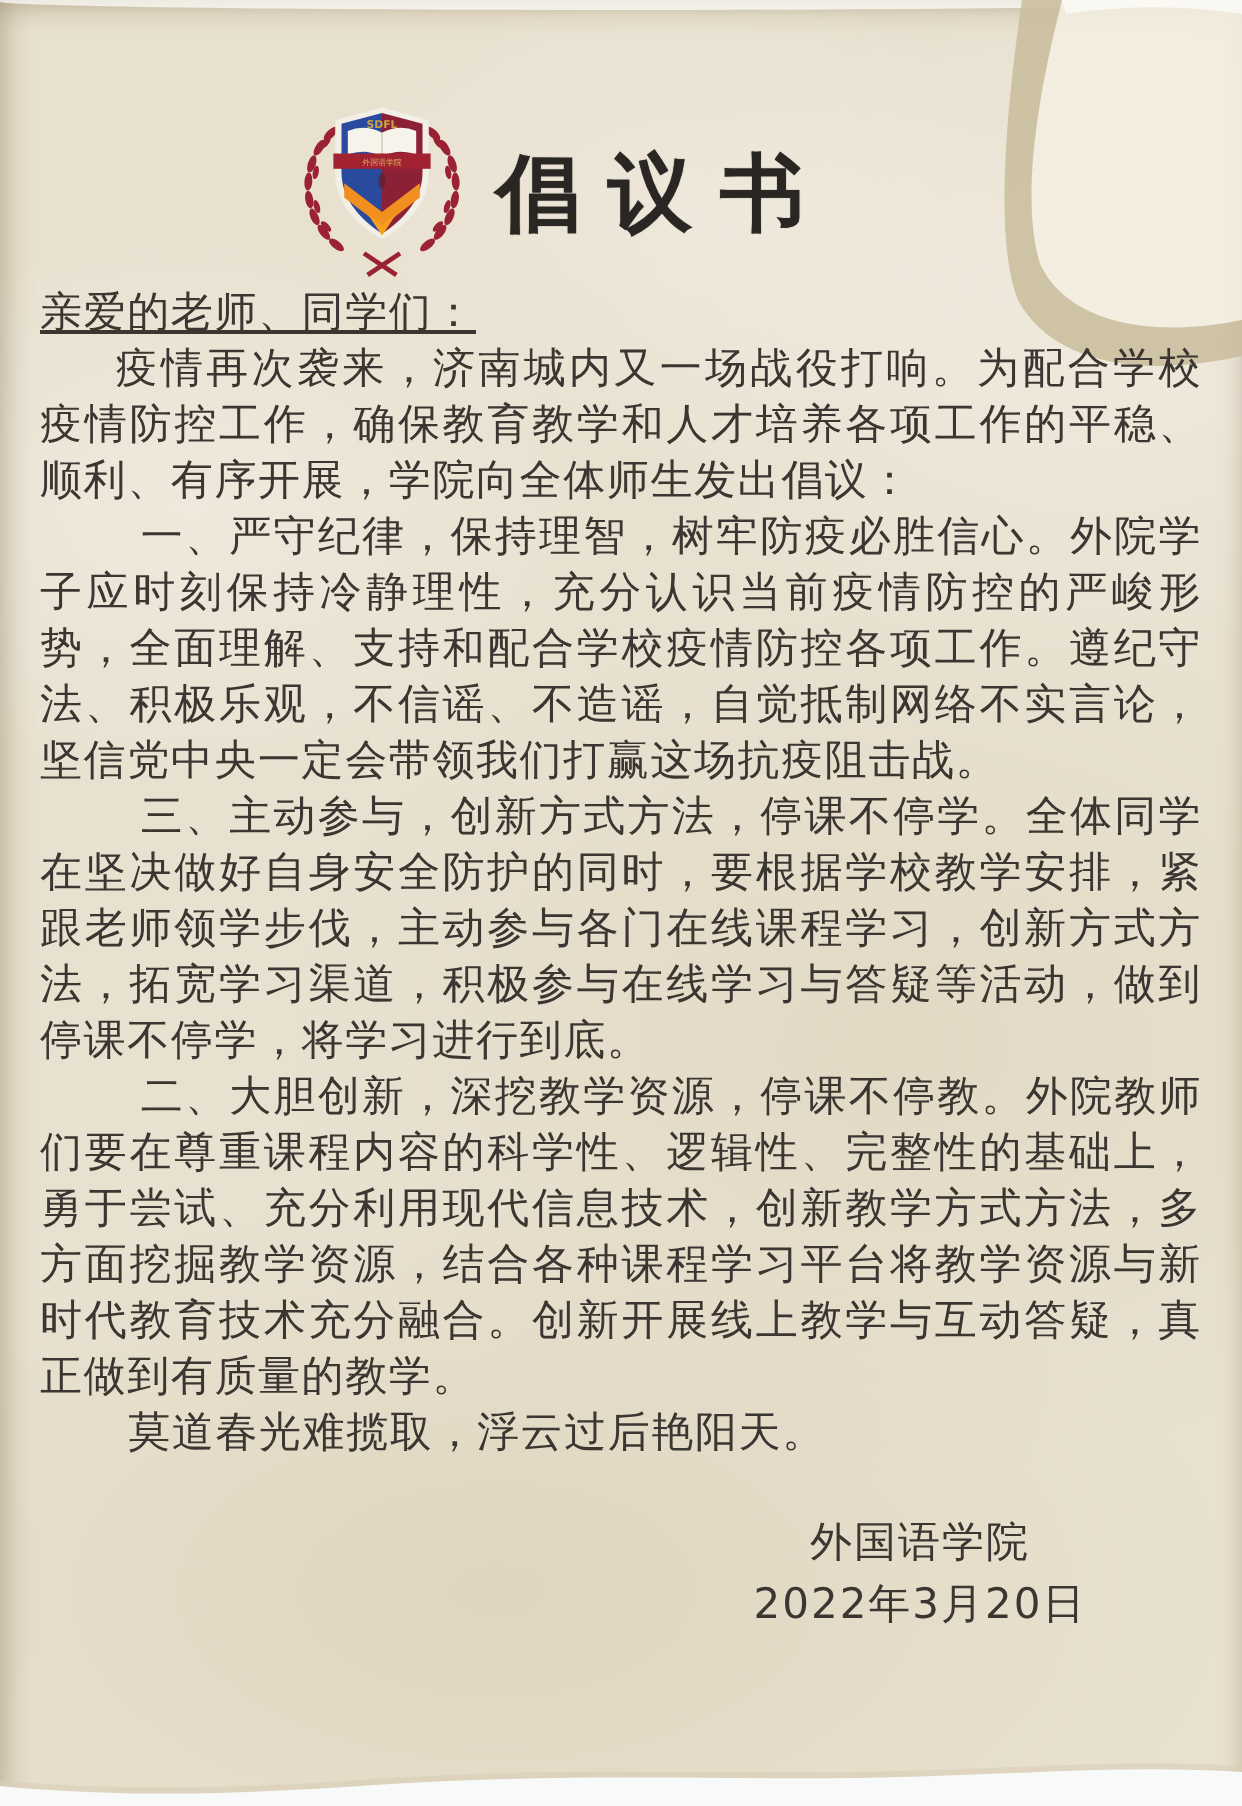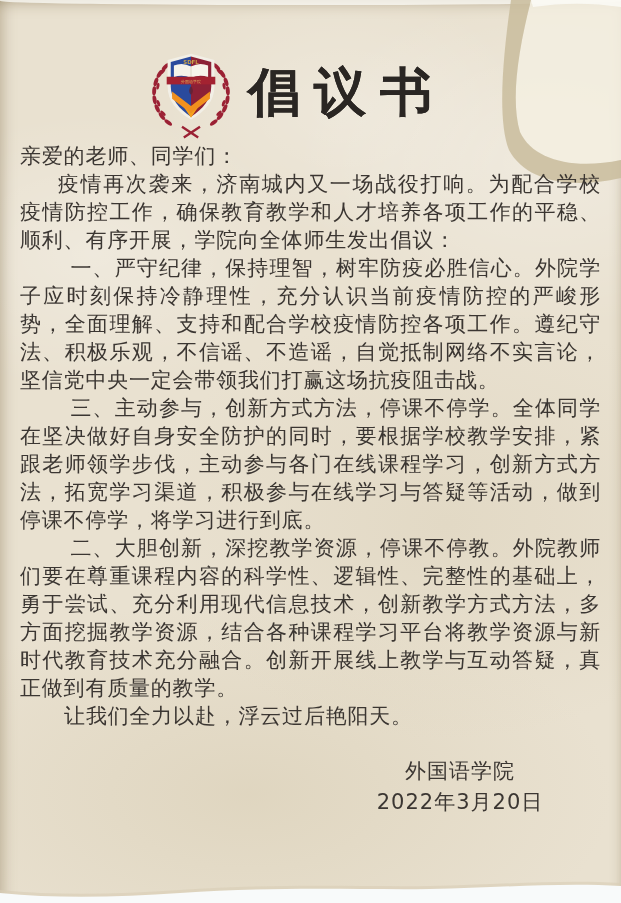--- a/index.html
+++ b/index.html
@@ -30,35 +30,35 @@
     pointer-events:none;
   }
 
   
   .header{
     position:absolute;top:50px;left:146px;
     display:flex;align-items:center;gap:12px;
   }
   .emblem{width:90px;height:94px;flex:0 0 auto;}
   .doc-title{
-    font-size:52px;font-weight:700;color:#2a2623;
+    font-size:42px;font-weight:700;color:#2a2623;
     letter-spacing:14px;line-height:1;white-space:nowrap;
-    font-family:Liberation Mono, monospace;
+    font-family:Liberation Sans, sans-serif;
     text-shadow:0 0 .5px #2a2623;
   }
 
   
   .letter{
     position:absolute;top:142px;left:0;width:100%;
     padding:0 20px;
     font-size:21px;line-height:28px;letter-spacing:.8px;
     text-align:justify;
   }
   .letter p{margin:0;}
-  .salutation{text-indent:0;}
+  .salutation{text-indent:0;text-decoration:underline;}
   .greeting{text-indent:1.4em;}
   .intro{text-indent:1.8em;}
   .item{text-indent:2.4em;font-family:Liberation Serif, serif;}
   .poem,.call{text-indent:2.1em;text-align:left;}
 
   
   .signature{
     margin-top:26px;
     margin-left:auto;margin-right:46px;
     width:190px;text-align:center;
@@ -127,21 +127,21 @@
 
     <div class="doc-title">倡议书</div>
   </div>
 
   <div class="letter">
     <p class="salutation">亲爱的老师、同学们：</p>
     <p class="intro">疫情再次袭来，济南城内又一场战役打响。为配合学校疫情防控工作，确保教育教学和人才培养各项工作的平稳、顺利、有序开展，学院向全体师生发出倡议：</p>
     <p class="item">一、严守纪律，保持理智，树牢防疫必胜信心。外院学子应时刻保持冷静理性，充分认识当前疫情防控的严峻形势，全面理解、支持和配合学校疫情防控各项工作。遵纪守法、积极乐观，不信谣、不造谣，自觉抵制网络不实言论，坚信党中央一定会带领我们打赢这场抗疫阻击战。</p>
     <p class="item">三、主动参与，创新方式方法，停课不停学。全体同学在坚决做好自身安全防护的同时，要根据学校教学安排，紧跟老师领学步伐，主动参与各门在线课程学习，创新方式方法，拓宽学习渠道，积极参与在线学习与答疑等活动，做到停课不停学，将学习进行到底。</p>
     <p class="item">二、大胆创新，深挖教学资源，停课不停教。外院教师们要在尊重课程内容的科学性、逻辑性、完整性的基础上，勇于尝试、充分利用现代信息技术，创新教学方式方法，多方面挖掘教学资源，结合各种课程学习平台将教学资源与新时代教育技术充分融合。创新开展线上教学与互动答疑，真正做到有质量的教学。</p>
-    <p class="poem">让我们全力以赴，浮云过后艳阳天。</p>
+    <p class="poem">莫道春光难揽取，浮云过后艳阳天。</p>
 
     <div class="signature">
       <div>外国语学院</div>
       <div>2022年3月20日</div>
     </div>
   </div>
 
   <svg class="torn-bottom" viewBox="0 0 621 26" preserveAspectRatio="none" aria-hidden="true">
     <path d="M0,13 C60,19 120,17 180,13 C280,6 360,10 430,9 C500,8 560,2 621,6 L621,26 L0,26 Z" fill="#d8cdb6" opacity="0.6"></path>
     <path d="M0,16 C60,22 120,20 180,16 C280,9 360,13 430,12 C500,11 560,5 621,9 L621,26 L0,26 Z" fill="#f8fafa"></path>

